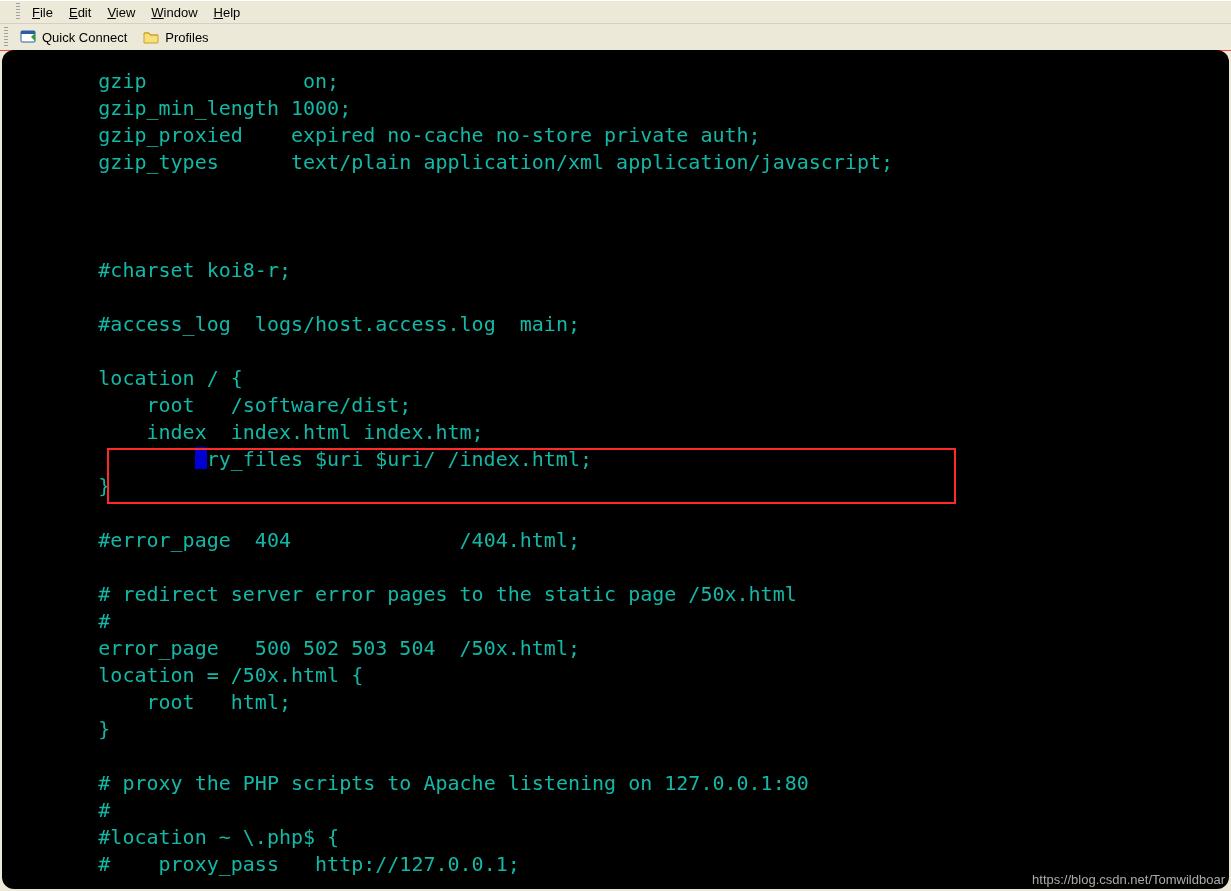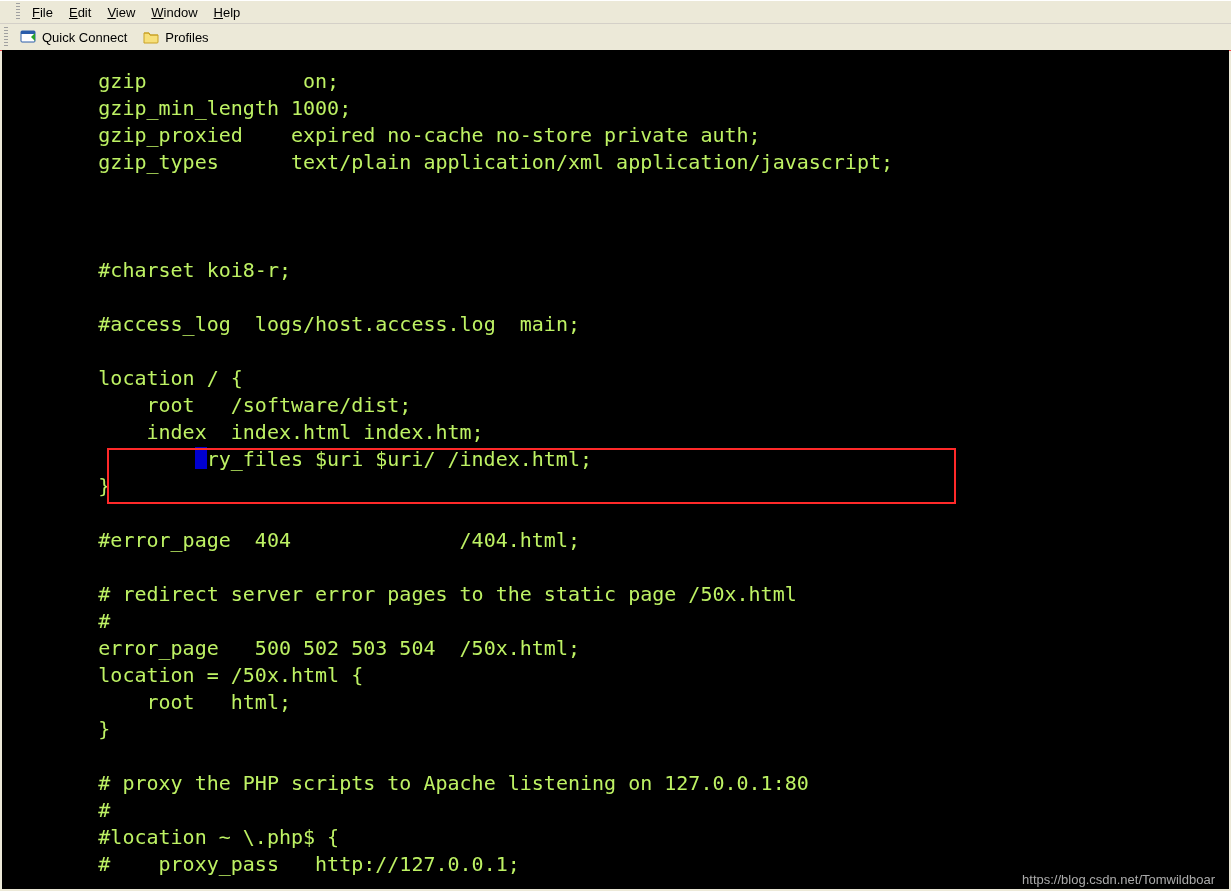--- a/index.html
+++ b/index.html
@@ -48,46 +48,47 @@
     padding:2px 8px;
     cursor:default;
     color:#000;
   }
   .tool-btn svg,.tool-btn .ico{ margin-right:6px; }
   .terminal{
     position:absolute;
     top:50px;left:2px;
     width:1227px;height:839px;
     background:#000;
-    color:#bef264;
+    color:#14b8a6;
     font-family:"Courier New",monospace;
     font-size:20px;
     line-height:27px;
     overflow:hidden;
+    border-radius:12px;
   }
   .terminal pre{
     margin:0;
     padding:18px 0 0 0;
     white-space:pre;
   }
   .cursor{
     display:inline-block;
     width:12px;height:22px;
     background:#0000d0;
     vertical-align:text-bottom;
     margin-bottom:2px;
   }
   .highlight-box{
     position:absolute;
     border:2px solid #ff2929;
     pointer-events:none;
   }
   .watermark{
     position:absolute;
-    right:16px;bottom:4px;
+    right:6px;bottom:4px;
     color:#d0d0d0;
     font-size:13px;
     font-family:Arial,sans-serif;
     opacity:0.82;
   }
 </style>
 </head>
 <body>
 
 <div class="menubar">

